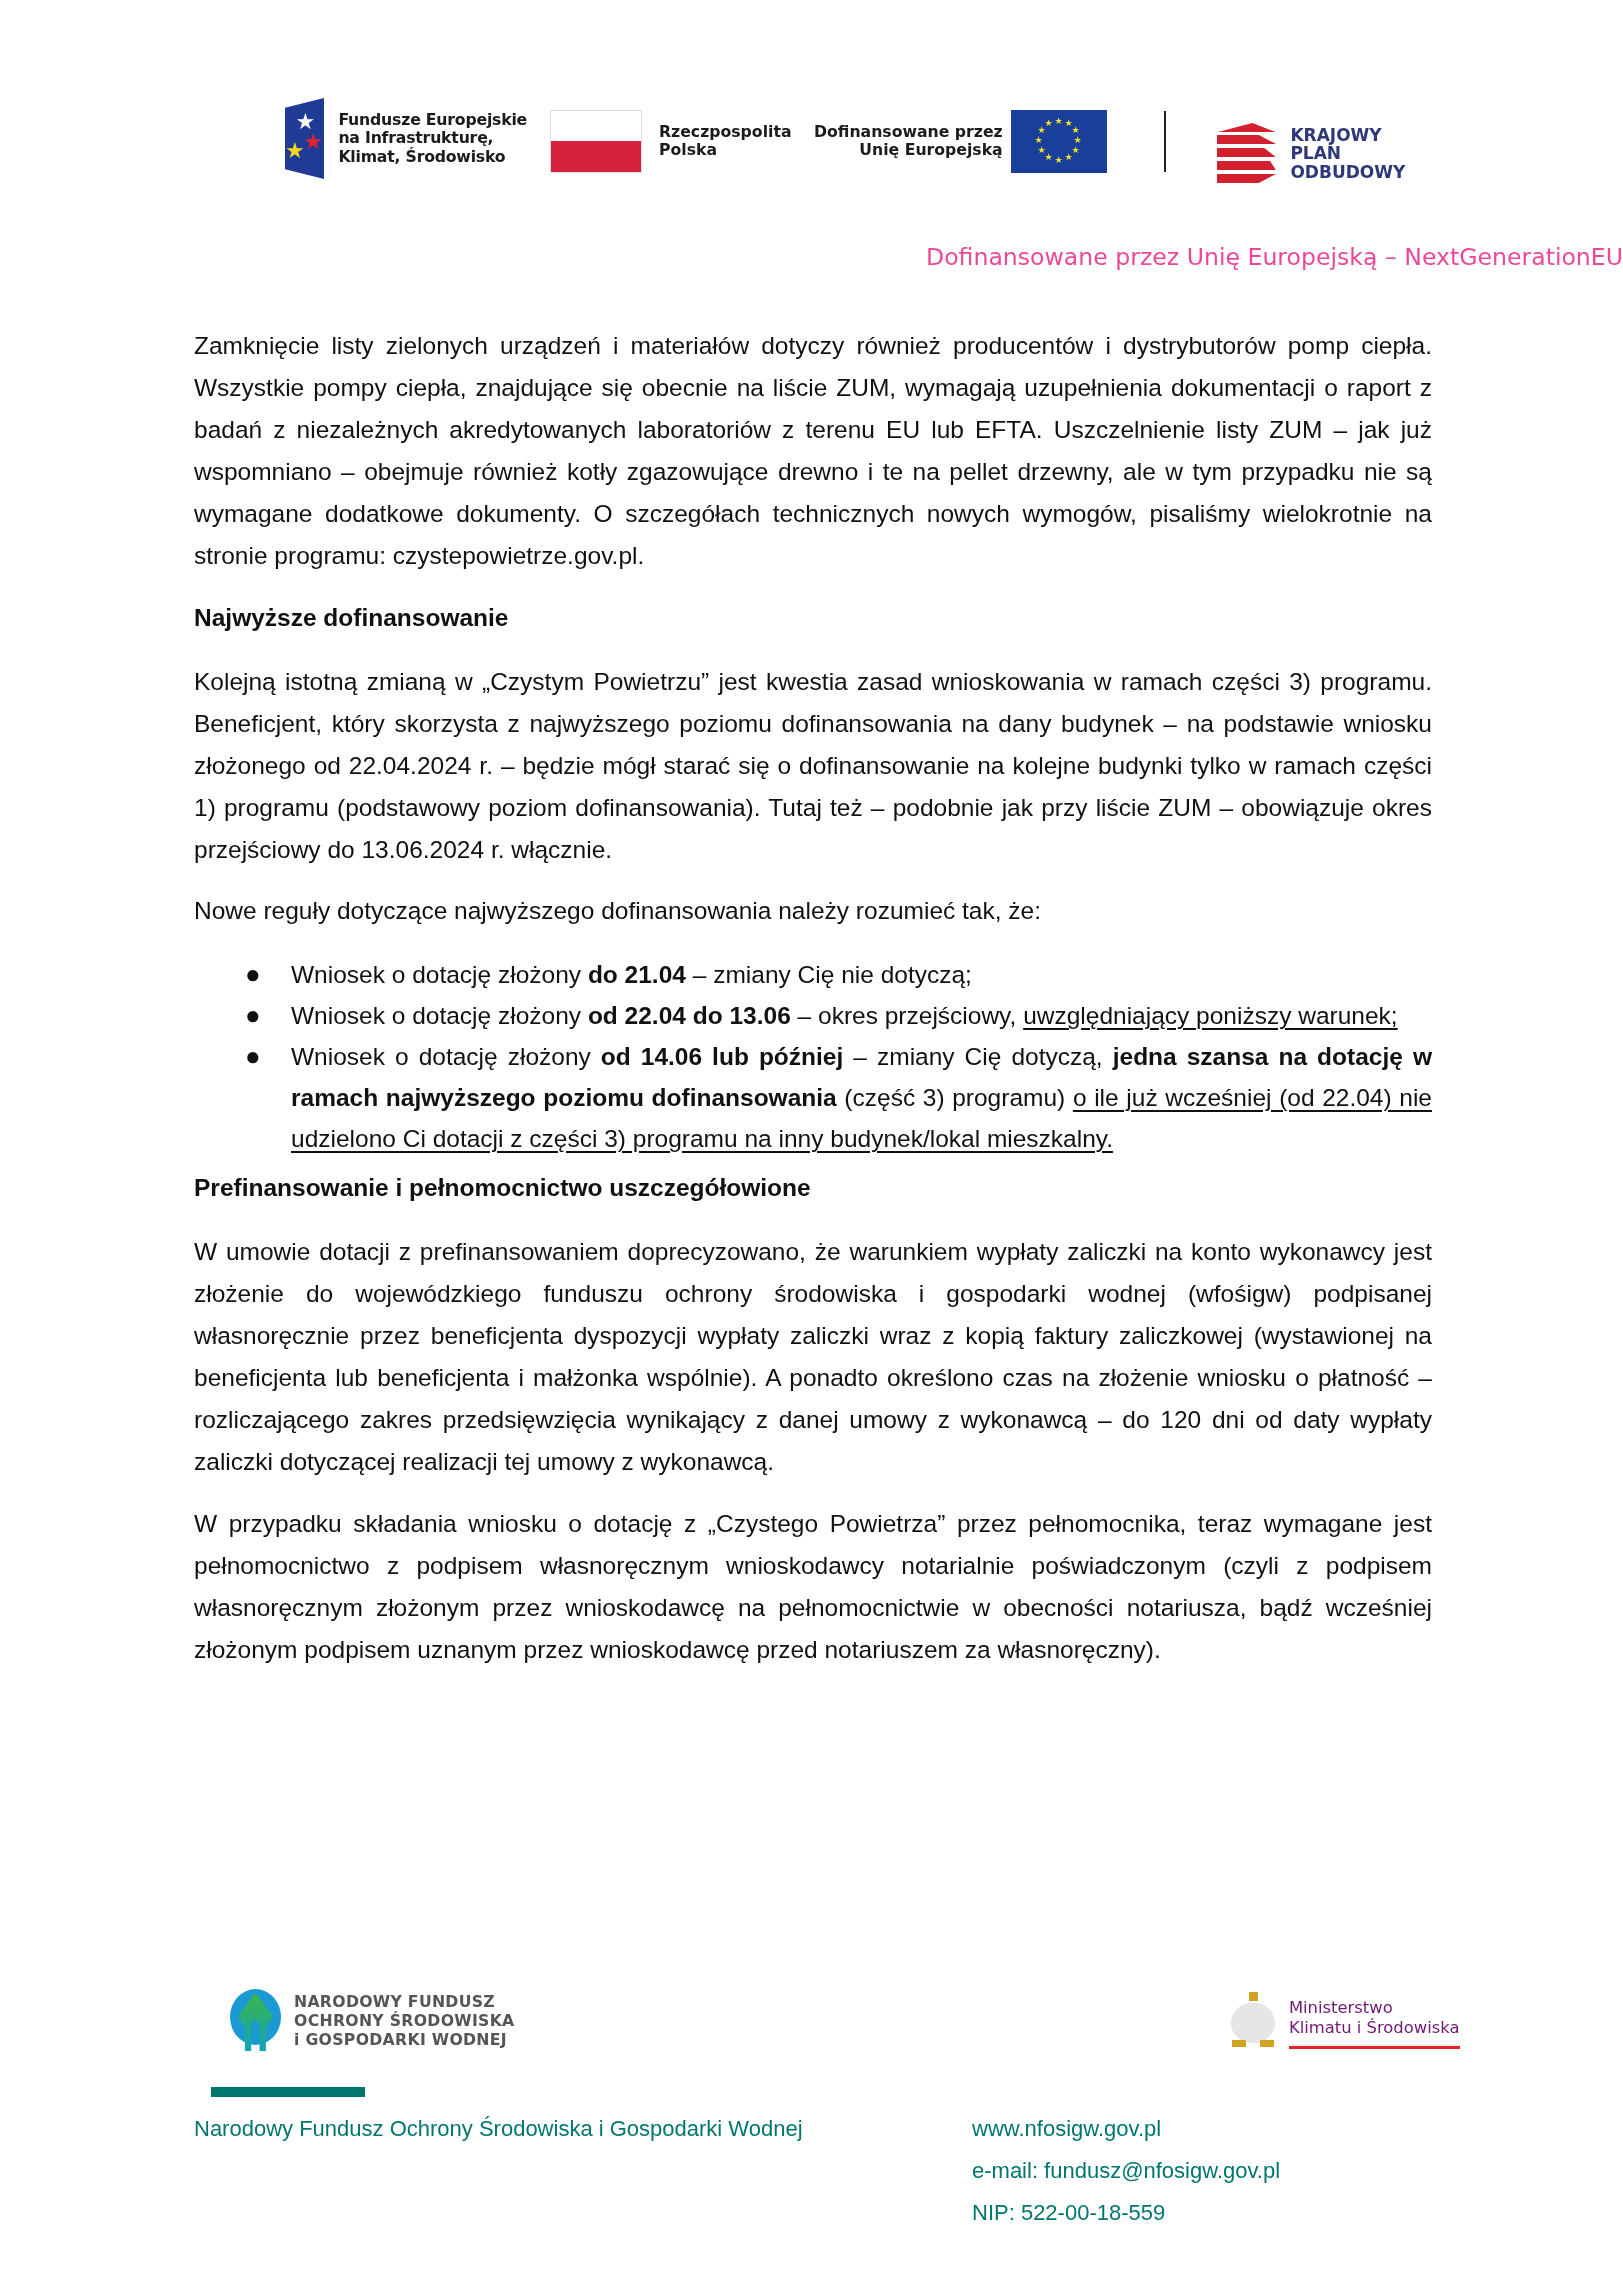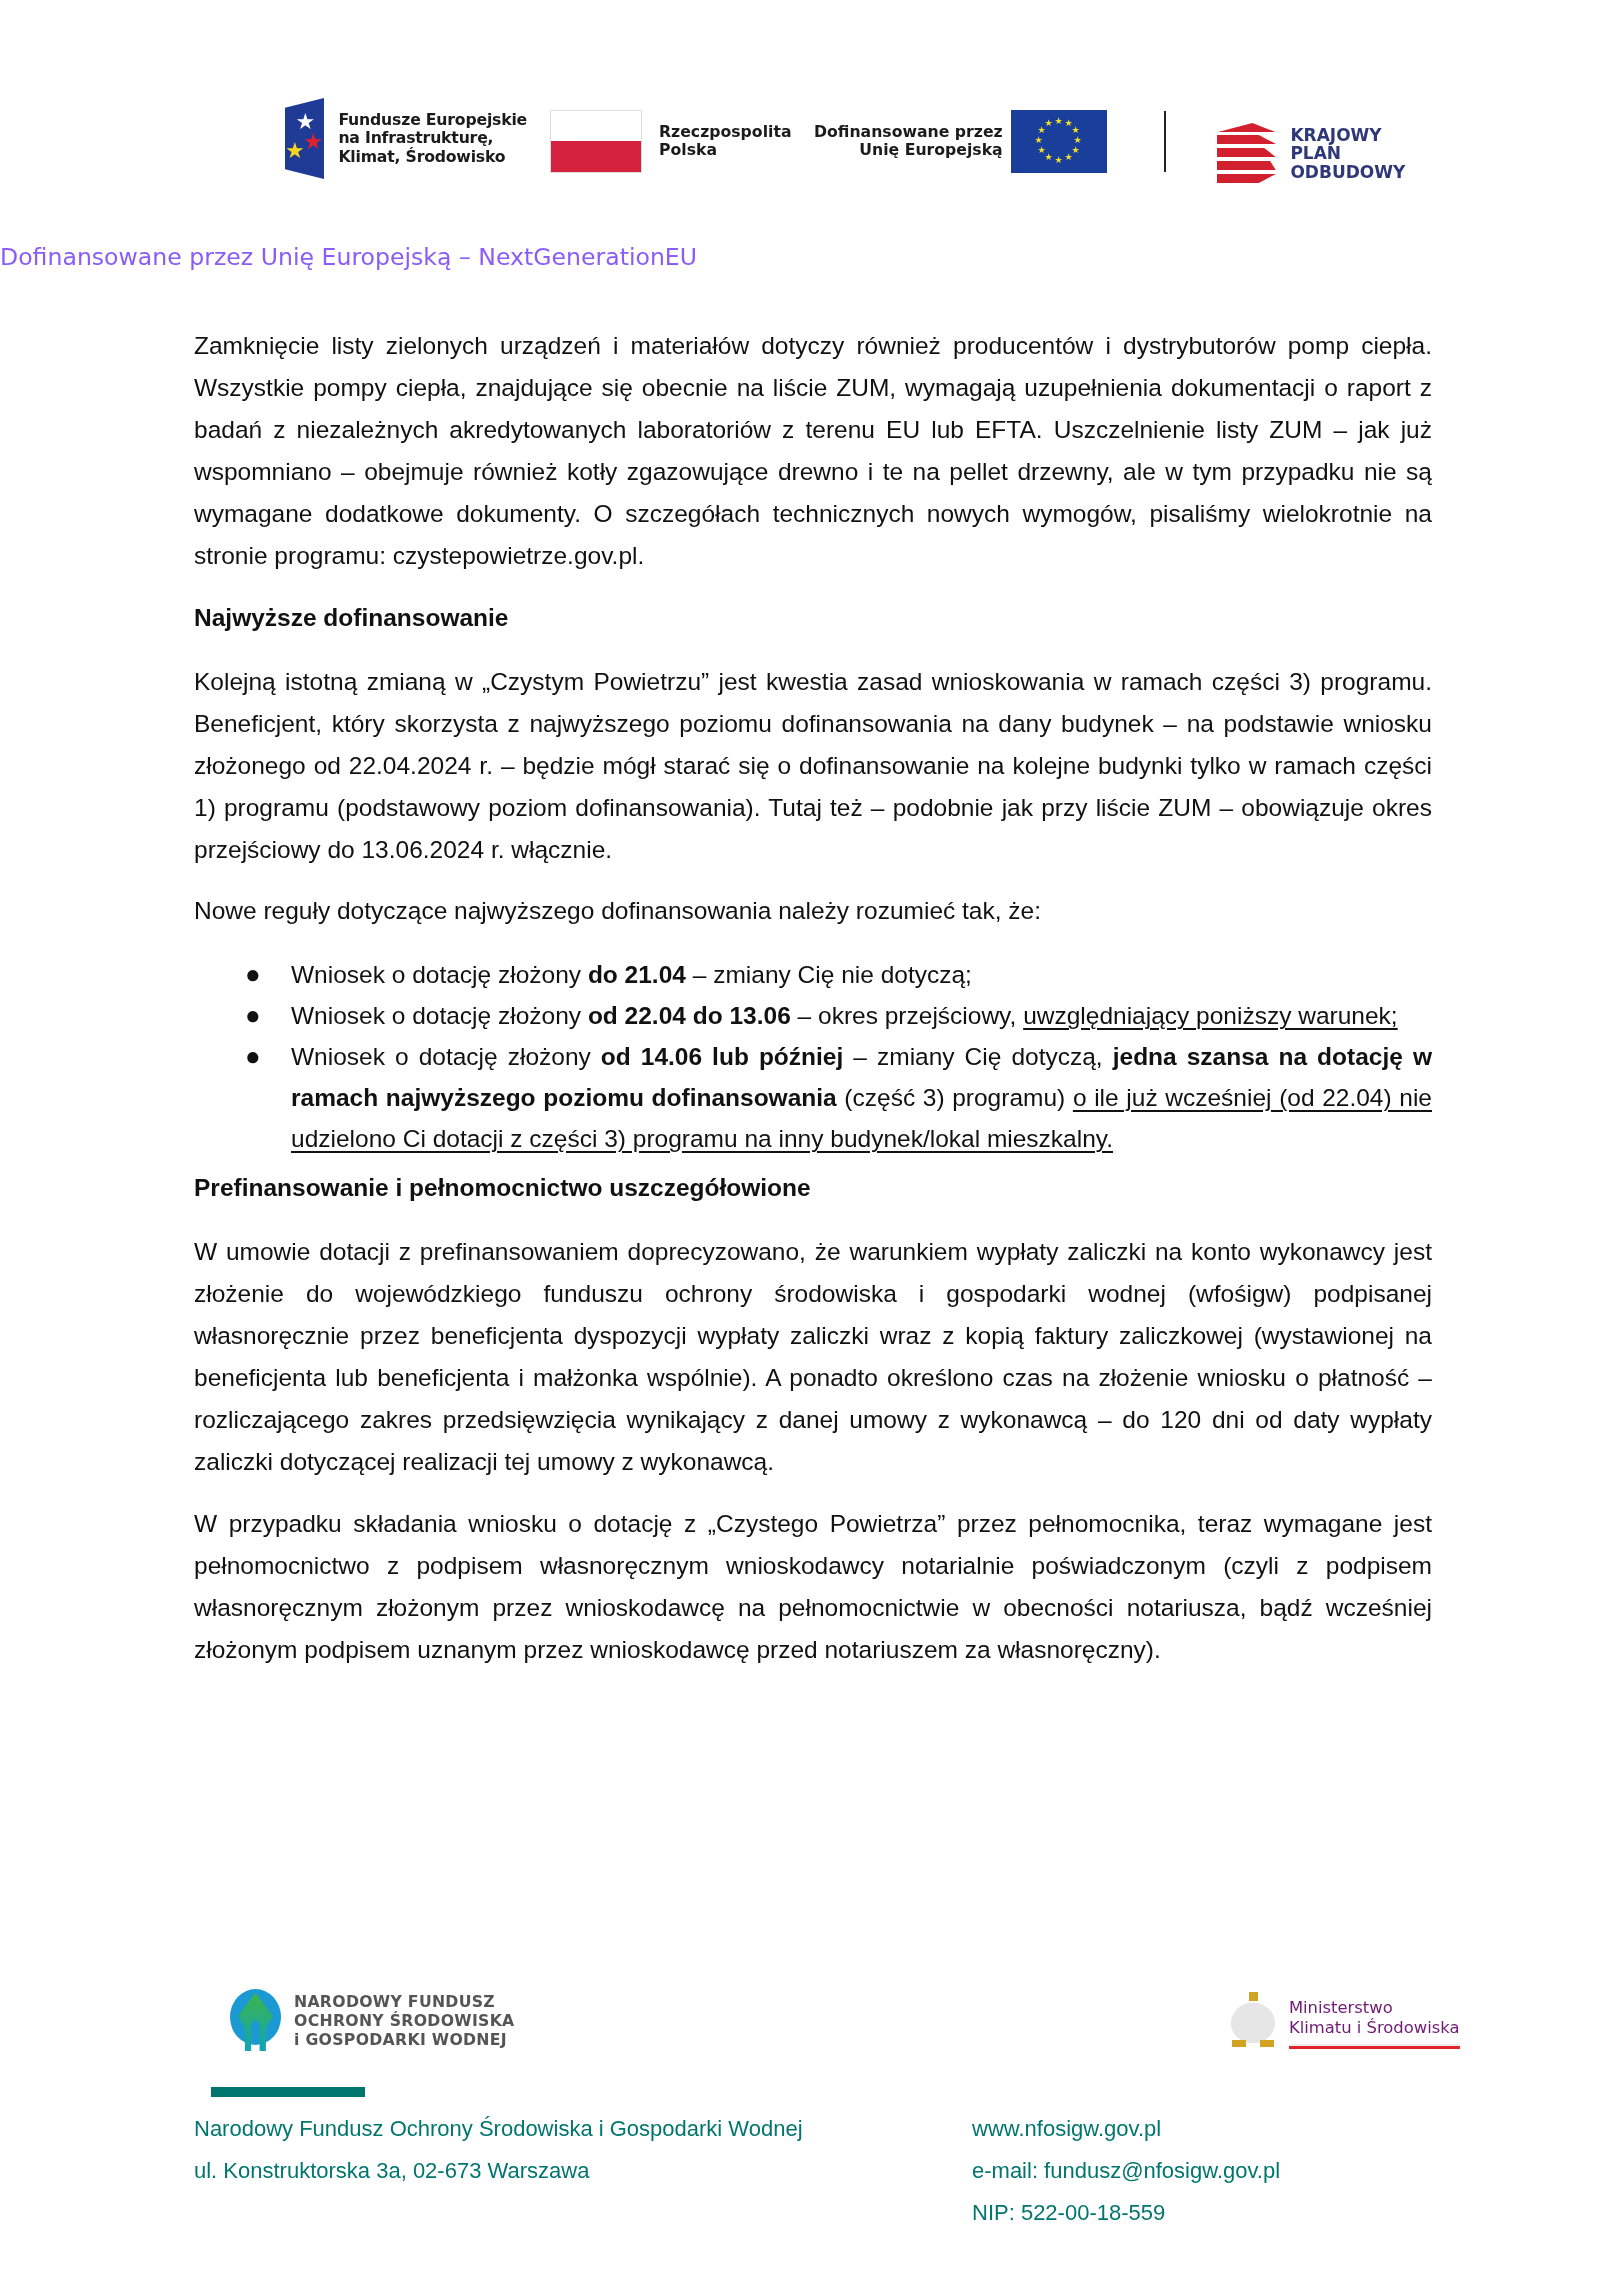--- a/index.html
+++ b/index.html
@@ -25,21 +25,21 @@
   .eu-flag { width: 96px; height: 63px; background: #1a3f9b; position: relative; }
   .eu-star { position: absolute; color: #f3df2a; font-size: 9.2px; line-height: 1; transform: translate(-50%, -50%); }
 
   .logo-divider { position: absolute; left: 1164px; top: 13px; width: 2px; height: 61px; background: #222; }
 
   .logo-kpo { left: 1217px; top: 25px; }
   .kpo-mark { width: 59px; height: 61px; position: relative; }
   .kpo-bar { position: absolute; left: 0; width: 59px; height: 9.2px; background: #d2202f; }
   .kpo-text { margin-left: 14.4px; font-weight: bold; font-size: 17px; line-height: 18.3px; color: #2e3878; font-family: "DejaVu Sans", sans-serif; }
 
-  .tagline { position: absolute; top: 243px; left: 0; width: 1623px; text-align: left; font-size: 23.6px; color: #8b5cf6; font-family: "DejaVu Sans", sans-serif; }
+  .tagline { position: absolute; top: 243px; left: 0; width: 1623px; text-align: right; font-size: 23.6px; color: #ec4899; font-family: "DejaVu Sans", sans-serif; }
 
   
   .content { position: absolute; left: 194px; top: 325px; width: 1238px; font-size: 24.5px; line-height: 42px; color: #111; }
   .para { margin: 0; text-align: justify; }
   .para.last-left { text-align-last: left; }
   .h { font-weight: bold; margin: 0; }
   .gap-s { height: 19.6px; }
   .gap-m { height: 22px; }
   ul.bullets { list-style: none; margin: 0; padding: 0; }
   ul.bullets li { position: relative; padding-left: 97px; line-height: 41px; }
@@ -197,20 +197,19 @@
       <div>Klimatu i Środowiska</div>
     </div>
     <div class="mkis-line"></div>
   </div>
 </div>
 
 <div class="teal-bar"></div>
 
 <div class="contact left">
   <div class="bold">Narodowy Fundusz Ochrony Środowiska i Gospodarki Wodnej</div>
-  <div>ul. Konstruktorska 3a, 02-673 Warszawa</div>
 </div>
 <div class="contact right">
   <div class="bold">www.nfosigw.gov.pl</div>
   <div>e-mail: fundusz@nfosigw.gov.pl</div>
   <div>NIP: 522-00-18-559</div>
 </div>
 
 
 </body></html>

